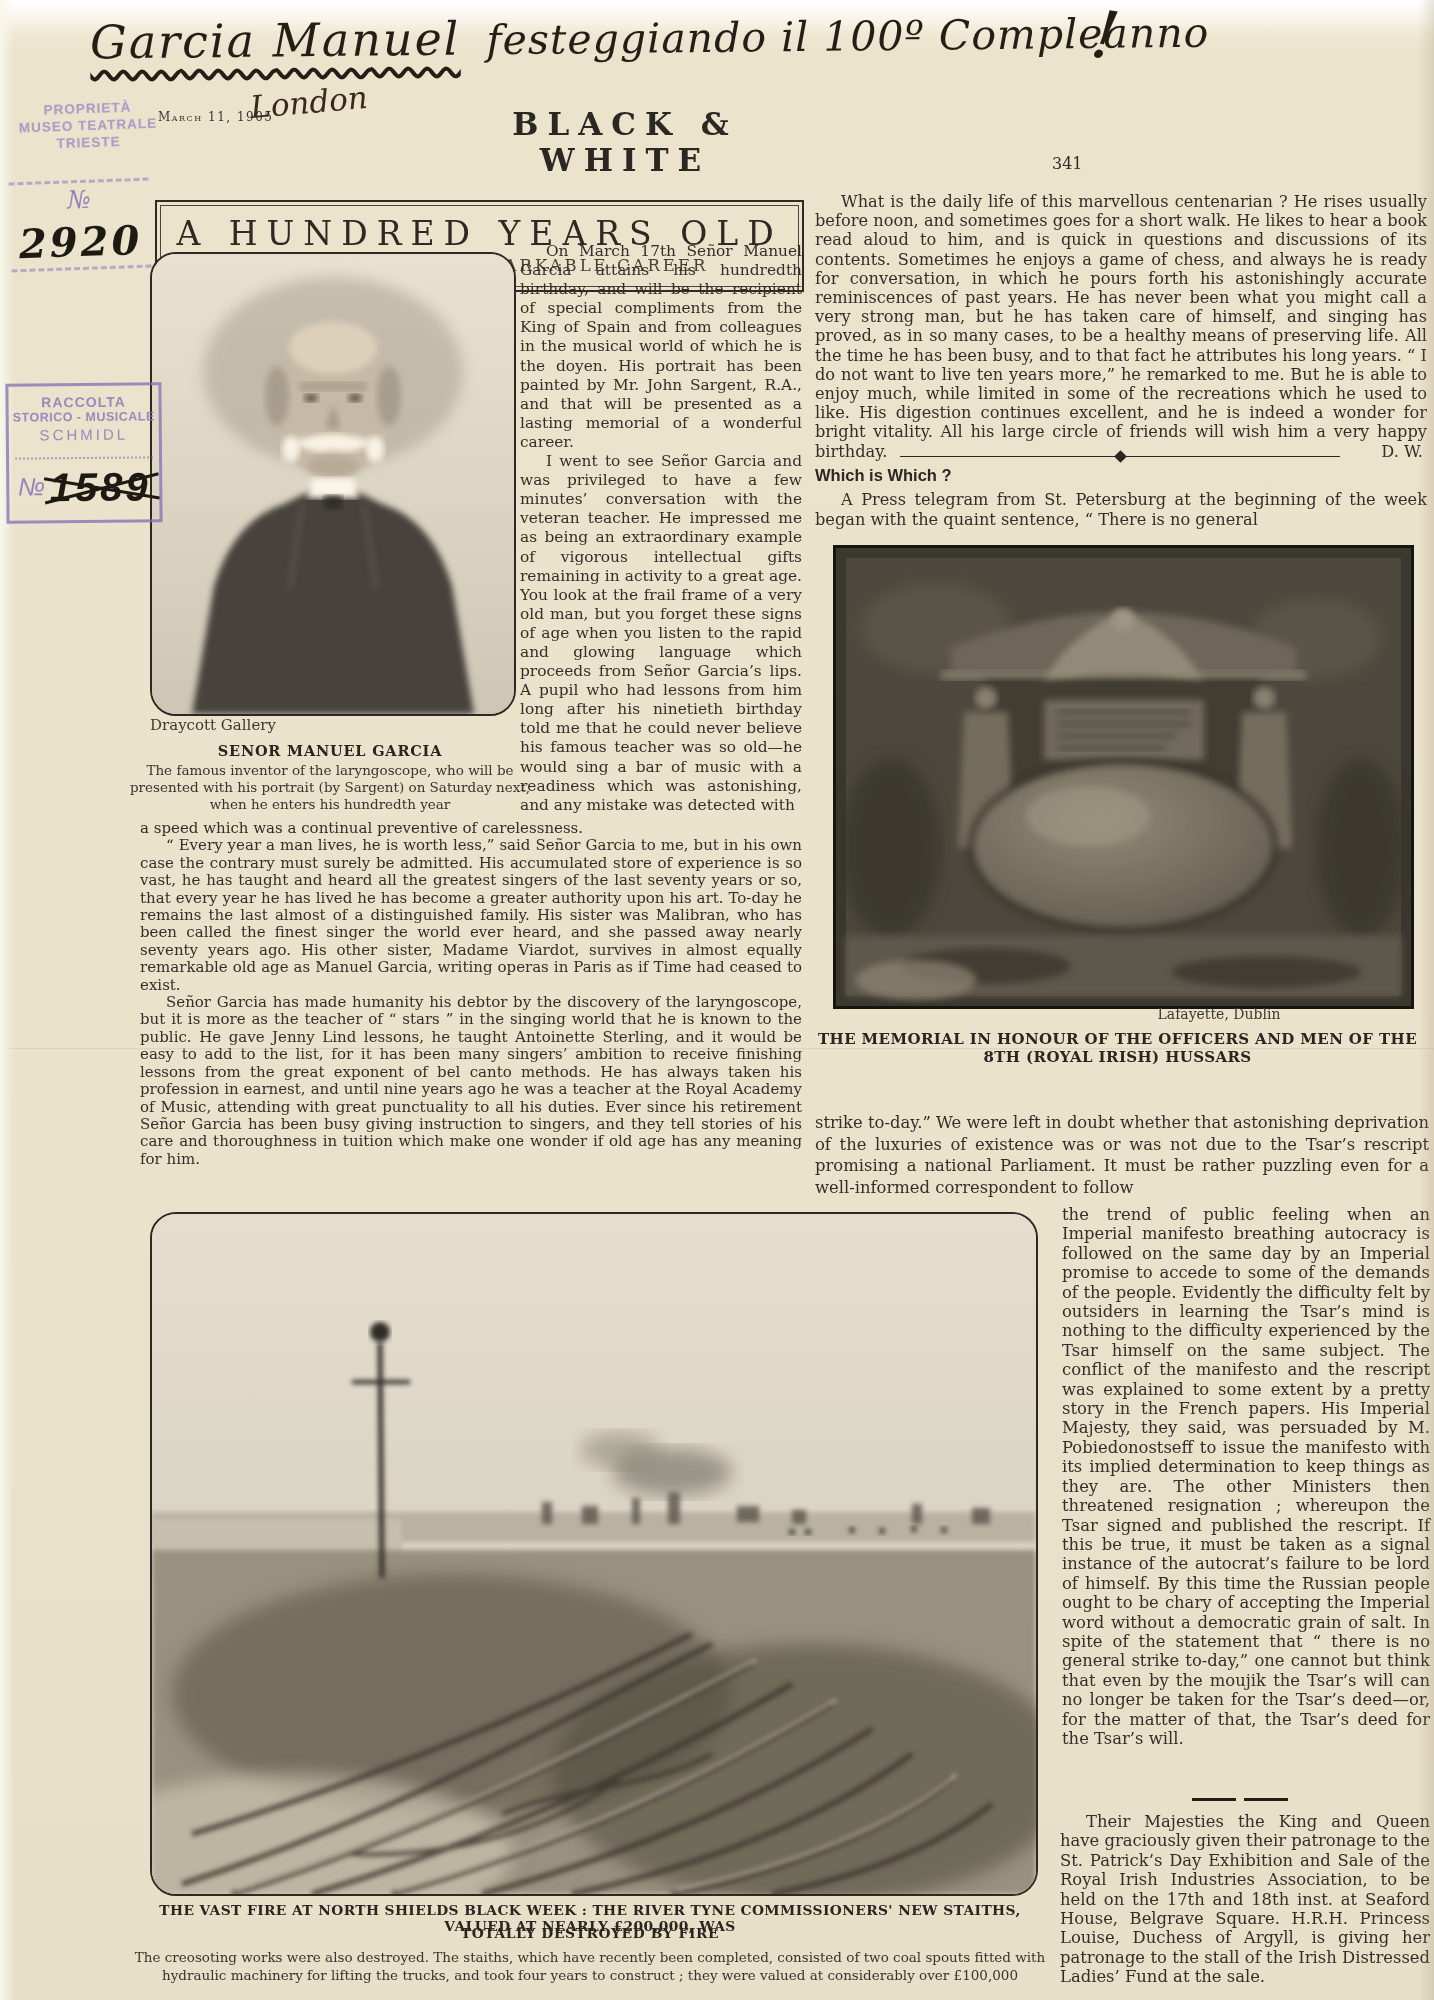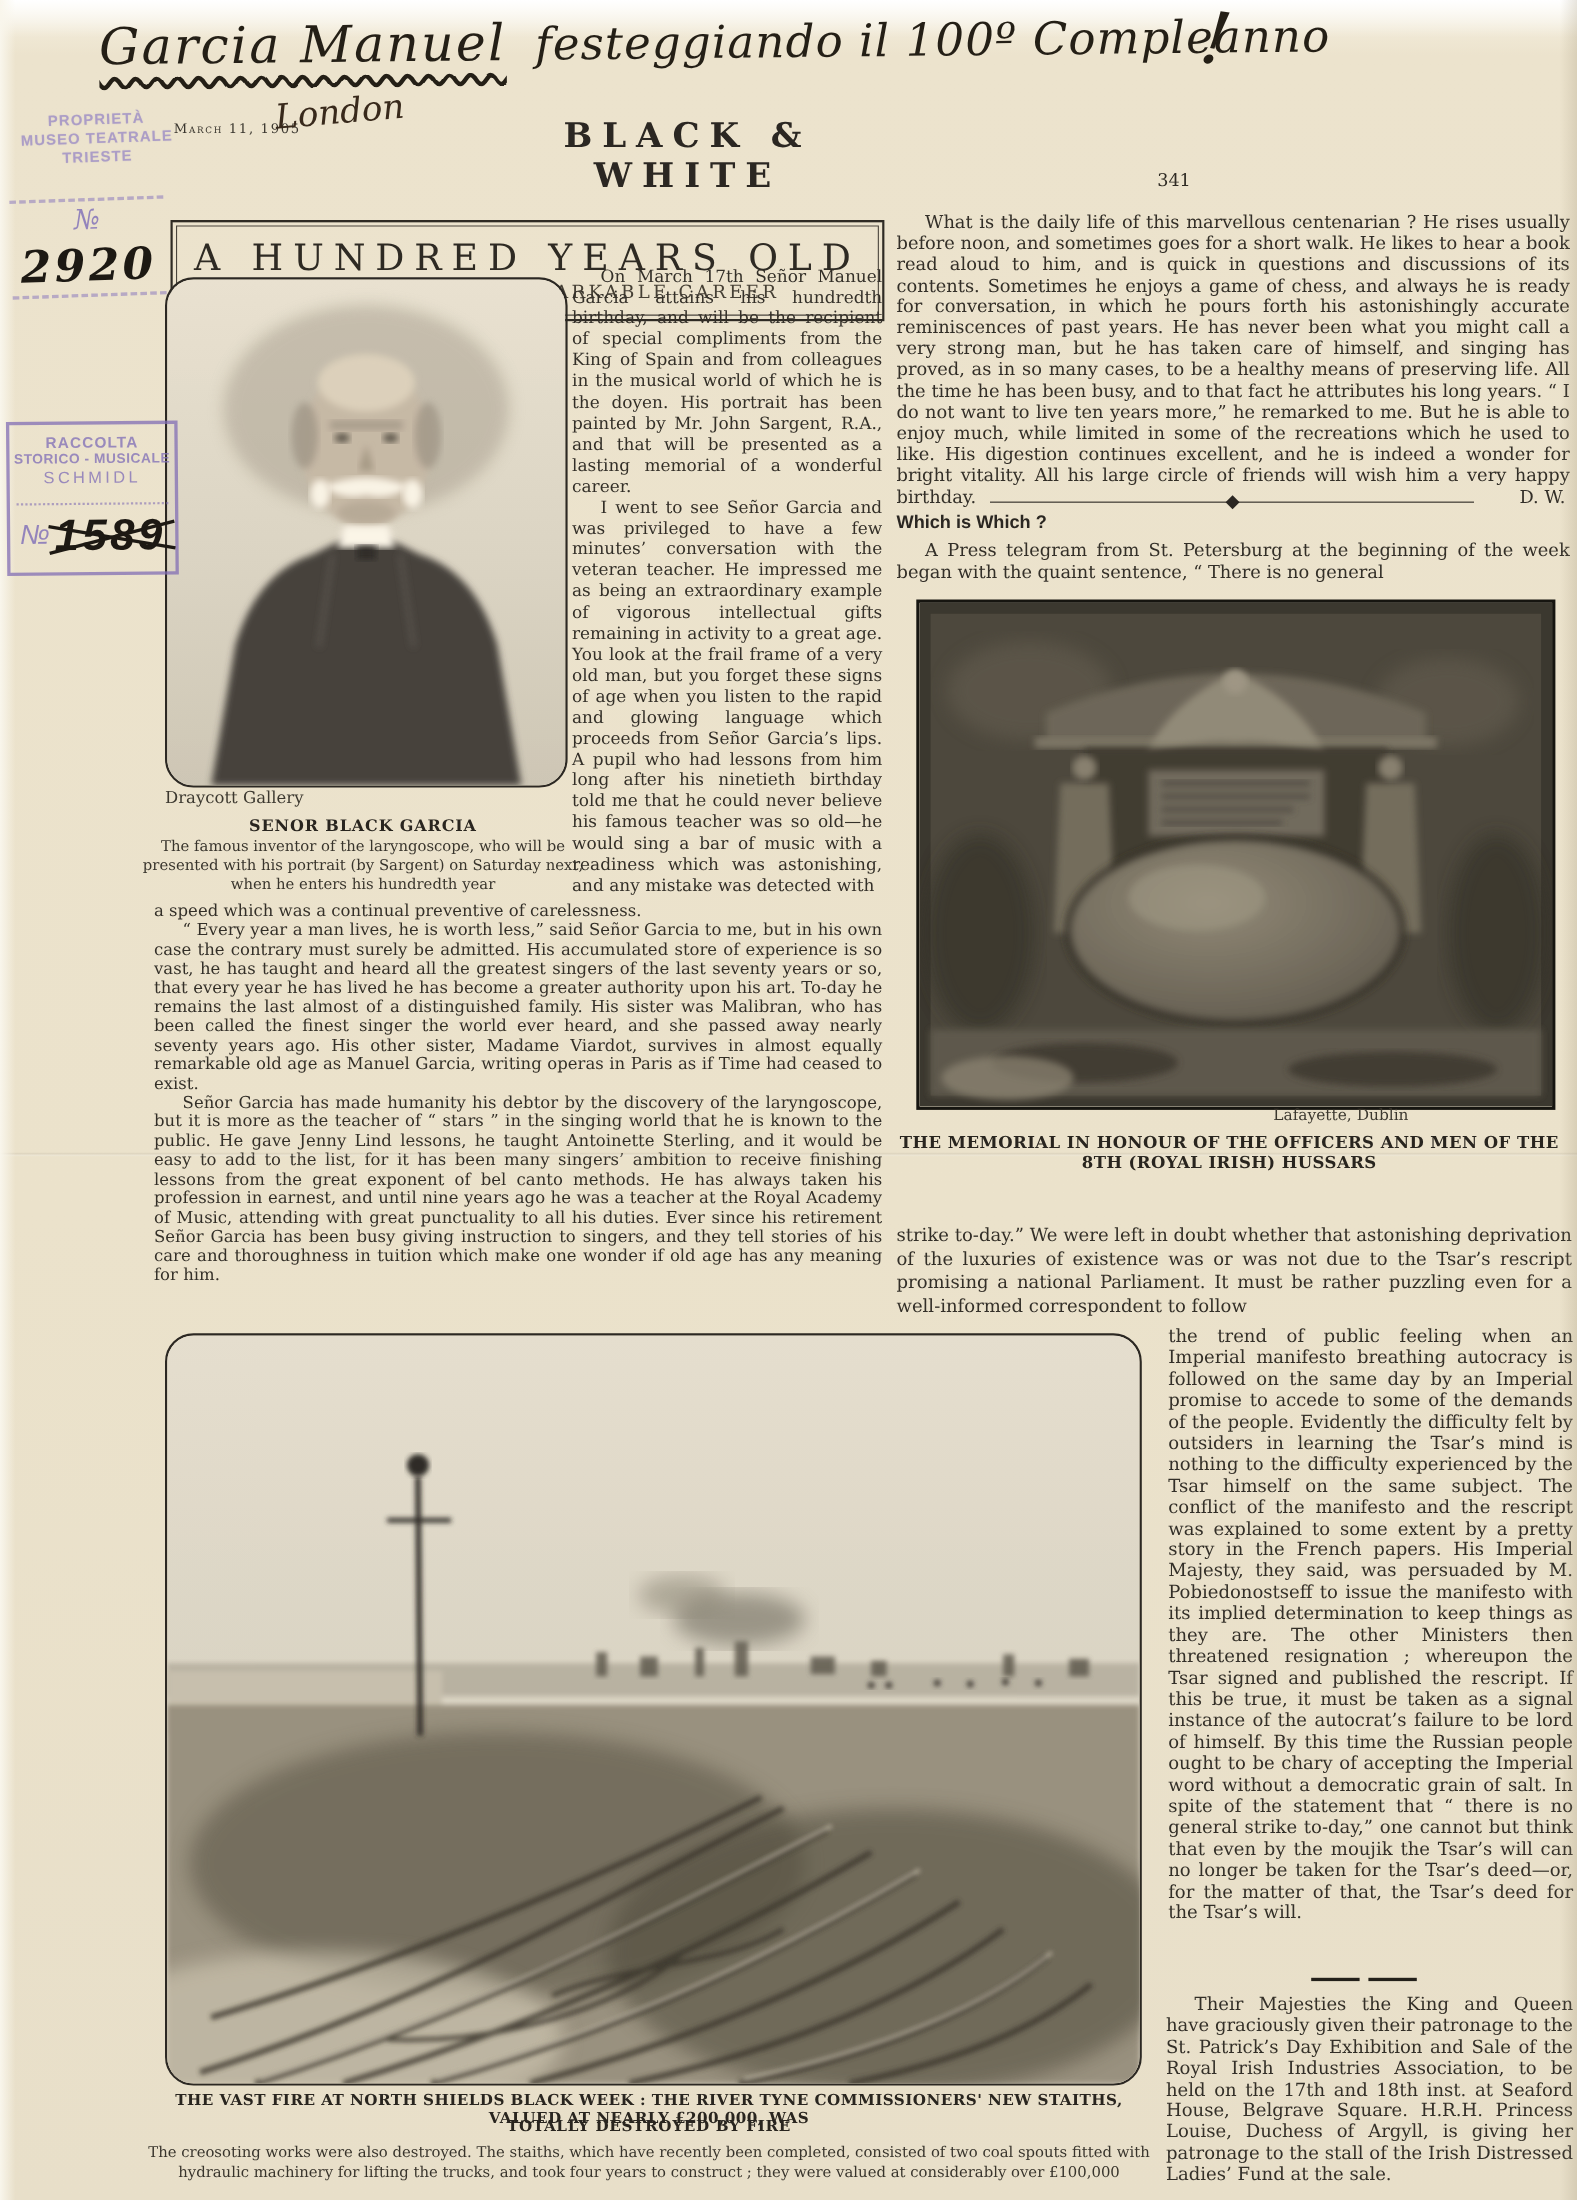--- a/index.html
+++ b/index.html
@@ -176,21 +176,21 @@
       <path d="M181,150 L174,174 L188,174 Z" fill="#a2947f" filter="url(#soft)"></path>
       <path d="M142,188 Q181,172 220,188 Q202,202 181,196 Q160,202 142,188 Z" fill="#efece3" filter="url(#soft)"></path>
       <ellipse cx="139" cy="195" rx="9" ry="13" fill="#efece3" filter="url(#soft)"></ellipse>
       <ellipse cx="223" cy="195" rx="9" ry="13" fill="#efece3" filter="url(#soft)"></ellipse>
       <ellipse cx="181" cy="212" rx="26" ry="10" fill="#b2a592" filter="url(#soft)"></ellipse>
       <path d="M161,224 L201,224 L207,244 L155,244 Z" fill="#f1eee6" filter="url(#soft)"></path>
       <rect x="172" y="242" width="18" height="13" fill="#2e2b26" filter="url(#soft)"></rect>
     </svg>
   </figure>
   <div class="credit portrait-credit">Draycott Gallery</div>
-  <div class="cap-bold portrait-cap-title">SENOR BLACK GARCIA</div>
+  <div class="cap-bold portrait-cap-title">SENOR MANUEL GARCIA</div>
   <div class="cap-text portrait-cap-text">The famous inventor of the laryngoscope, who will be presented with his portrait (by Sargent) on Saturday next, when he enters his hundredth year</div>
 
   <div class="txt col-narrow">
     <p>On March 17th Señor Manuel Garcia attains his hundredth birthday, and will be the recipient of special compliments from the King of Spain and from colleagues in the musical world of which he is the doyen.  His portrait has been painted by Mr. John Sargent, R.A., and that will be presented as a lasting memorial of a wonderful career.</p>
     <p>I went to see Señor Garcia and was privileged to have a few minutes’ conversation with the veteran teacher.  He impressed me as being an extraordinary example of vigorous intellectual gifts remaining in activity to a great age.  You look at the frail frame of a very old man, but you forget these signs of age when you listen to the rapid and glowing language which proceeds from Señor Garcia’s lips.  A pupil who had lessons from him long after his ninetieth birthday told me that he could never believe his famous teacher was so old—he would sing a bar of music with a readiness which was astonishing, and any mistake was detected with</p>
   </div>
 
   <div class="txt col-wide">
     <p class="noindent">a speed which was a continual preventive of carelessness.</p>
     <p>“ Every year a man lives, he is worth less,” said Señor Garcia to me, but in his own case the contrary must surely be admitted.  His accumulated store of experience is so vast, he has taught and heard all the greatest singers of the last seventy years or so, that every year he has lived he has become a greater authority upon his art.  To-day he remains the last almost of a distinguished family.  His sister was Malibran, who has been called the finest singer the world ever heard, and she passed away nearly seventy years ago.  His other sister, Madame Viardot, survives in almost equally remarkable old age as Manuel Garcia, writing operas in Paris as if Time had ceased to exist.</p>

